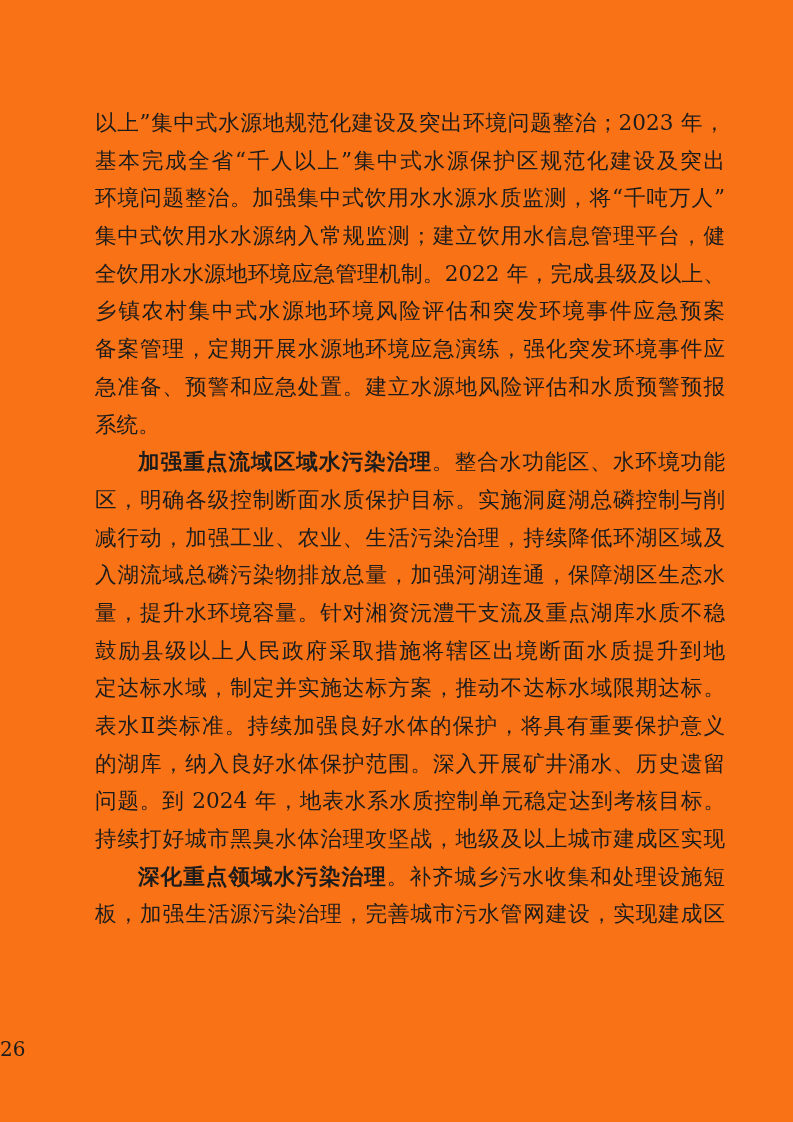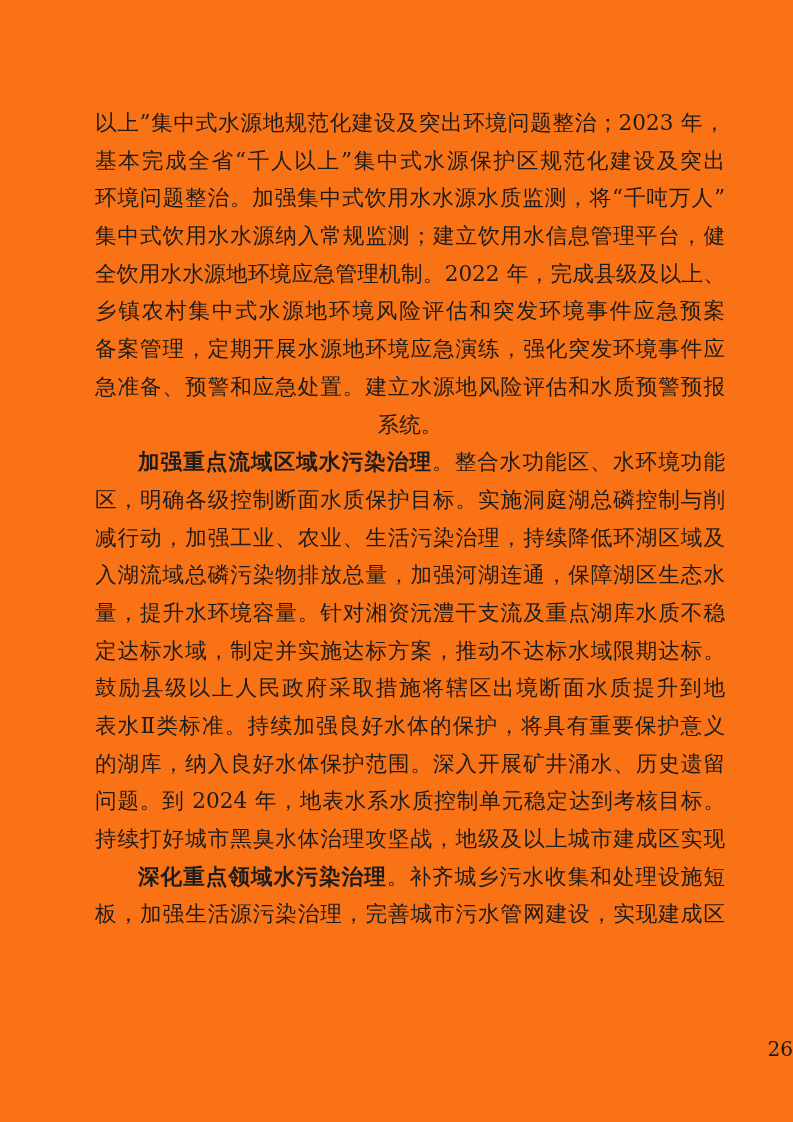--- a/index.html
+++ b/index.html
@@ -27,34 +27,34 @@
   .line {
     height: 37.7px;
     overflow: hidden;
   }
   .line.justify {
     text-align: justify;
     text-align-last: justify;
     text-justify: inter-character;
   }
   .line.plain {
-    text-align: center;
+    text-align: left;
   }
   .line.indent {
     text-indent: 43px;
   }
   .bold-run {
     font-weight: bold;
   }
   .page-number {
     position: absolute;
     top: 1036px;
     left: 0;
     width: 100%;
-    text-align: right;
+    text-align: left;
     font-size: 20px;
     line-height: 26px;
     color: #1c1c1c;
   }
 </style>
 </head>
 <body>
 
 <div class="page">
   <div class="text-block" id="doc-body">
@@ -65,22 +65,22 @@
       <div class="line justify"><span class="text-run">全饮用水水源地环境应急管理机制。2022 年，完成县级及以上、</span></div>
       <div class="line justify"><span class="text-run">乡镇农村集中式水源地环境风险评估和突发环境事件应急预案</span></div>
       <div class="line justify"><span class="text-run">备案管理，定期开展水源地环境应急演练，强化突发环境事件应</span></div>
       <div class="line justify"><span class="text-run">急准备、预警和应急处置。建立水源地风险评估和水质预警预报</span></div>
       <div class="line plain"><span class="text-run">系统。</span></div>
       <div class="line justify indent"><span class="bold-run">加强重点流域区域水污染治理</span><span class="text-run">。整合水功能区、水环境功能</span></div>
       <div class="line justify"><span class="text-run">区，明确各级控制断面水质保护目标。实施洞庭湖总磷控制与削</span></div>
       <div class="line justify"><span class="text-run">减行动，加强工业、农业、生活污染治理，持续降低环湖区域及</span></div>
       <div class="line justify"><span class="text-run">入湖流域总磷污染物排放总量，加强河湖连通，保障湖区生态水</span></div>
       <div class="line justify"><span class="text-run">量，提升水环境容量。针对湘资沅澧干支流及重点湖库水质不稳</span></div>
+      <div class="line justify"><span class="text-run">鼓励县级以上人民政府采取措施将辖区出境断面水质提升到地</span></div>
       <div class="line justify"><span class="text-run">定达标水域，制定并实施达标方案，推动不达标水域限期达标。</span></div>
-      <div class="line justify"><span class="text-run">鼓励县级以上人民政府采取措施将辖区出境断面水质提升到地</span></div>
       <div class="line justify"><span class="text-run">表水Ⅱ类标准。持续加强良好水体的保护，将具有重要保护意义</span></div>
       <div class="line justify"><span class="text-run">的湖库，纳入良好水体保护范围。深入开展矿井涌水、历史遗留</span></div>
       <div class="line justify"><span class="text-run">问题。到 2024 年，地表水系水质控制单元稳定达到考核目标。</span></div>
       <div class="line justify"><span class="text-run">持续打好城市黑臭水体治理攻坚战，地级及以上城市建成区实现</span></div>
       <div class="line justify indent"><span class="bold-run">深化重点领域水污染治理</span><span class="text-run">。补齐城乡污水收集和处理设施短</span></div>
       <div class="line justify"><span class="text-run">板，加强生活源污染治理，完善城市污水管网建设，实现建成区</span></div>
     </div>
   <div class="page-number">26</div>
 </div>
 

